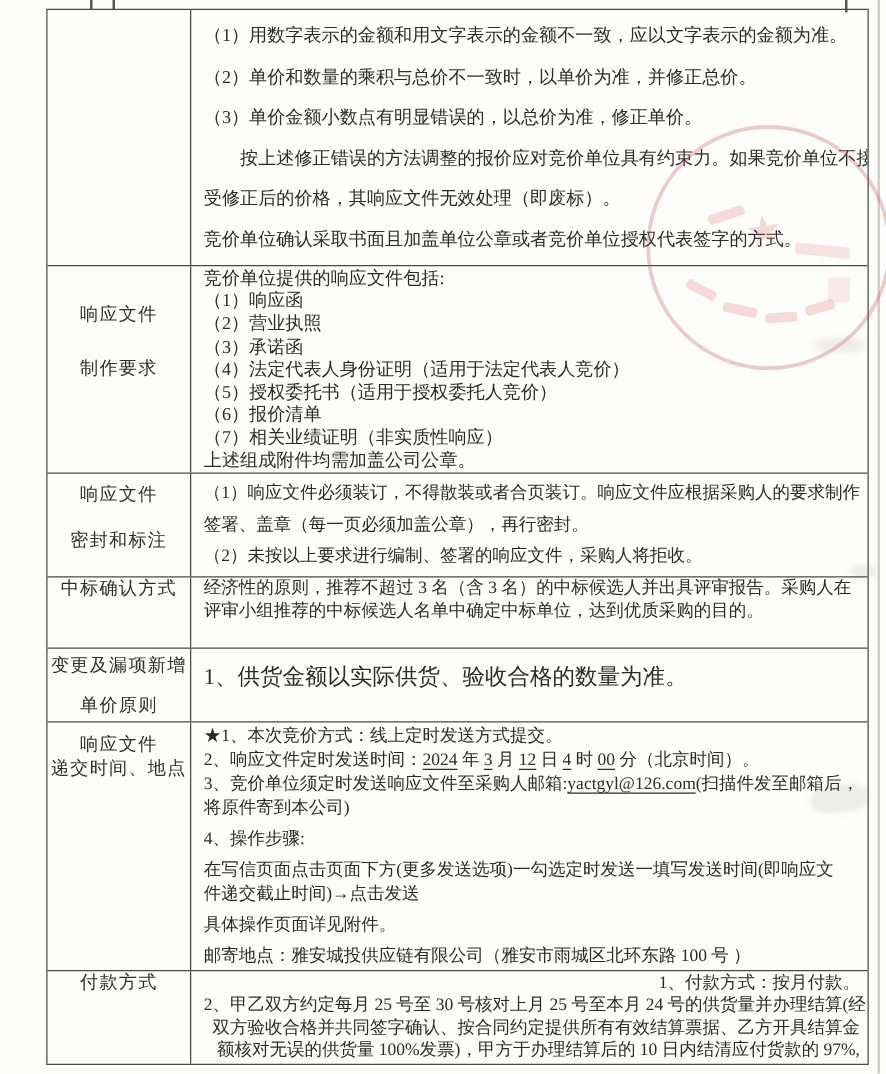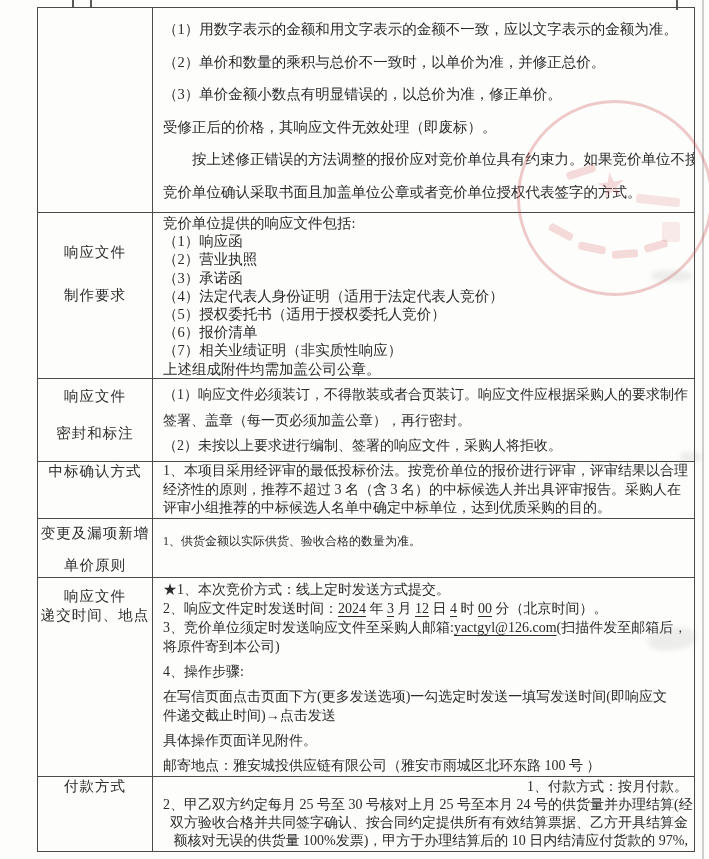--- a/index.html
+++ b/index.html
@@ -38,21 +38,21 @@
   .r1 .hline + .hline{margin-top:24px;}
   .r2{height:83px;}
   .r2 .ccell{padding-top:3px;}
   .r2 .line{line-height:25.5px;font-size:14px;}
   .r2 .hcell{justify-content:flex-start;padding-top:8px;}
   .r2 .hline + .hline{margin-top:18px;}
   .r3{height:57px;}
   .r3 .line{line-height:18.5px;font-size:14px;}
   .r4{height:59px;}
   .r4 .ccell{padding-top:12px;}
-  .r4 .line{line-height:20px;font-size:12px;}
+  .r4 .line{line-height:20px;font-size:18px;}
   .r4 .hcell{justify-content:flex-start;padding-top:5px;text-align:center;}
   .r4 .hline + .hline{margin-top:13px;}
   .r5{height:199px;}
   .r5 .ccell{padding-top:2px;}
   .r5 .line{line-height:19px;font-size:14px;}
   .r5 .line.gap{margin-top:6px;}
   .r5 .hcell{justify-content:flex-start;padding-top:9px;}
   .r5 .hline + .hline{margin-top:0;}
   .r6{height:74px;}
   .r6 .ccell{padding-top:1px;}
@@ -85,22 +85,22 @@
 <div class="scan-edge" style="left:702px;"></div>
 
 <div class="table">
 
   <div class="row r0">
     <div class="hcell"></div>
     <div class="ccell">
       <div class="line">（1）用数字表示的金额和用文字表示的金额不一致，应以文字表示的金额为准。</div>
       <div class="line">（2）单价和数量的乘积与总价不一致时，以单价为准，并修正总价。</div>
       <div class="line">（3）单价金额小数点有明显错误的，以总价为准，修正单价。</div>
+      <div class="line indent">按上述修正错误的方法调整的报价应对竞价单位具有约束力。如果竞价单位不接</div>
       <div class="line">受修正后的价格，其响应文件无效处理（即废标）。</div>
-      <div class="line indent">按上述修正错误的方法调整的报价应对竞价单位具有约束力。如果竞价单位不接</div>
       <div class="line">竞价单位确认采取书面且加盖单位公章或者竞价单位授权代表签字的方式。</div>
     </div>
   </div>
 
   <div class="row r1">
     <div class="hcell">
       <div class="hline">响应文件</div>
       <div class="hline">制作要求</div>
     </div>
     <div class="ccell">
@@ -126,21 +126,20 @@
       <div class="line">签署、盖章（每一页必须加盖公章），再行密封。</div>
       <div class="line">（2）未按以上要求进行编制、签署的响应文件，采购人将拒收。</div>
     </div>
   </div>
 
   <div class="row r3">
     <div class="hcell">
       <div class="hline">中标确认方式</div>
     </div>
     <div class="ccell">
-      <div class="line">1、本项目采用经评审的最低投标价法。按竞价单位的报价进行评审，评审结果以合理</div>
       <div class="line">经济性的原则，推荐不超过 3 名（含 3 名）的中标候选人并出具评审报告。采购人在</div>
       <div class="line">评审小组推荐的中标候选人名单中确定中标单位，达到优质采购的目的。</div>
     </div>
   </div>
 
   <div class="row r4">
     <div class="hcell">
       <div class="hline">变更及漏项新增</div>
       <div class="hline">单价原则</div>
     </div>

